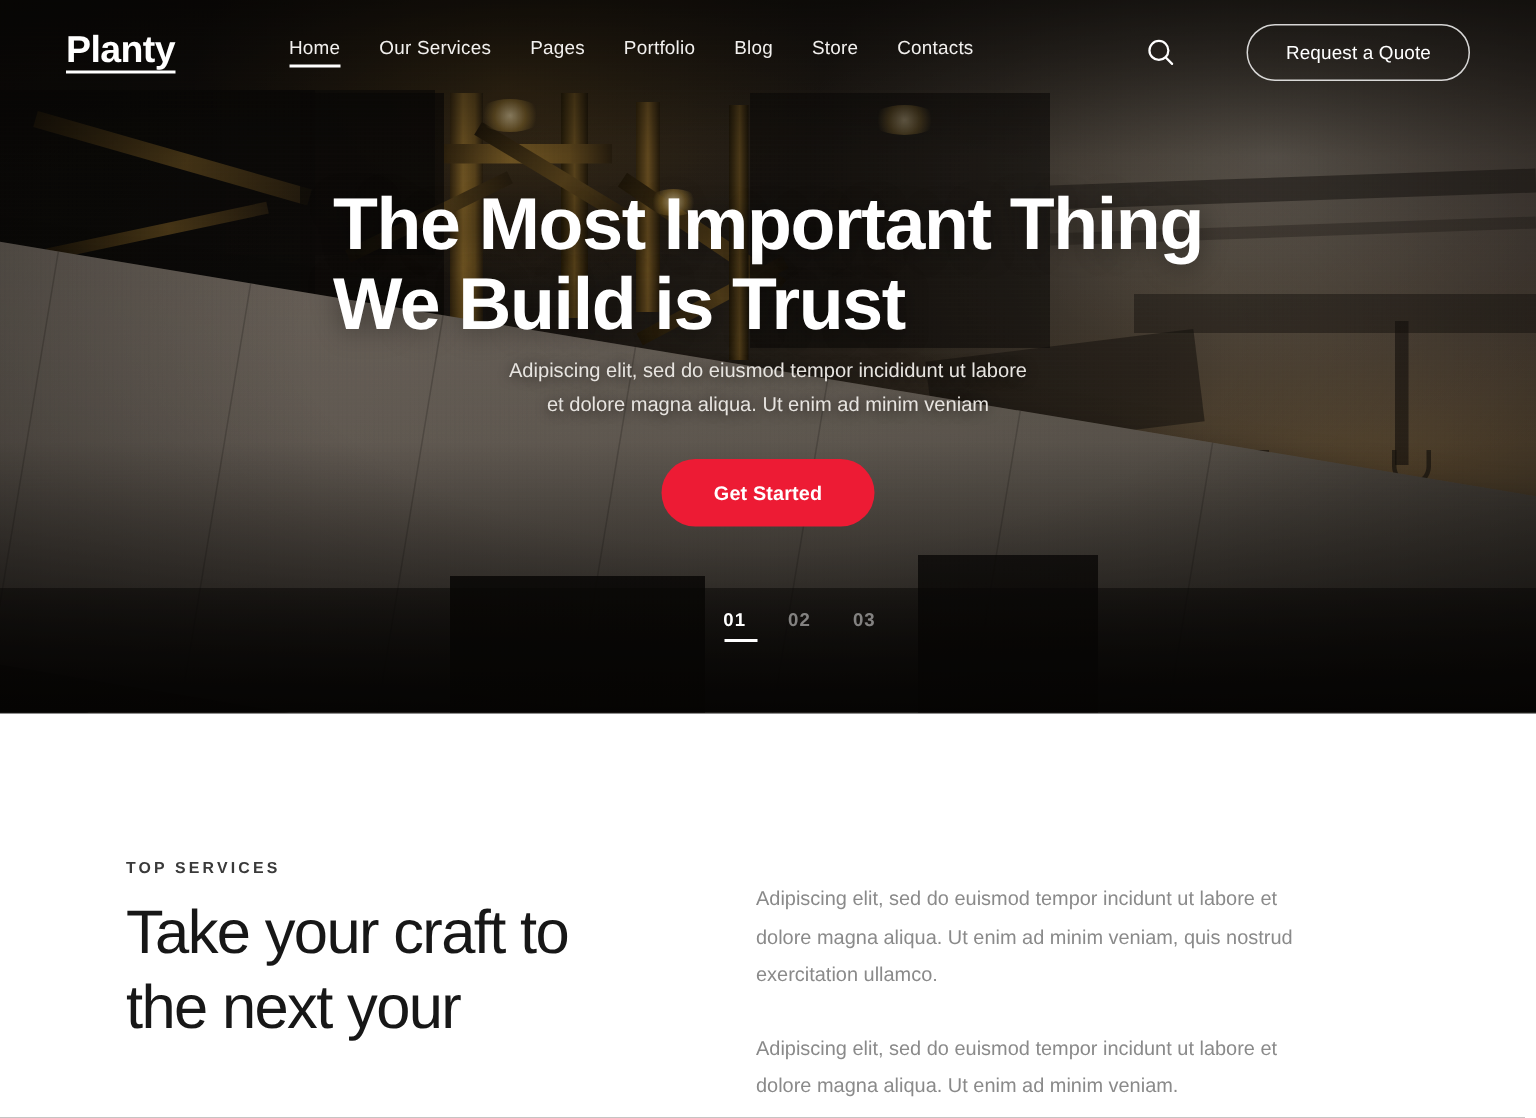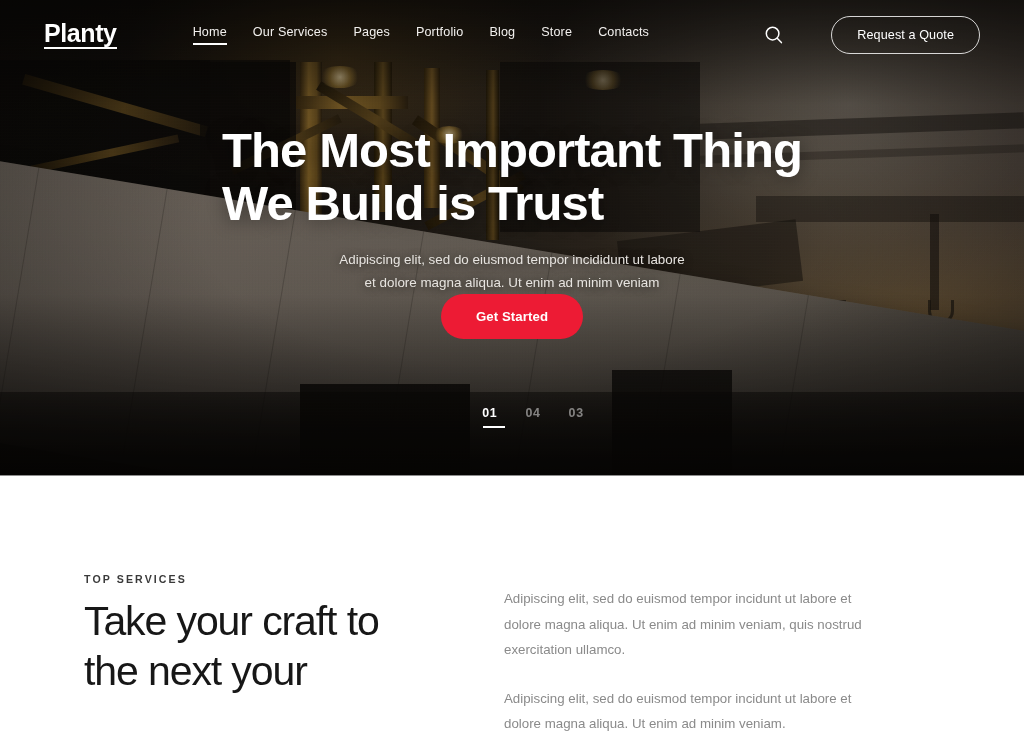--- a/index.html
+++ b/index.html
@@ -101,26 +101,26 @@
     position:absolute; left:0; top:0; width:100%; height:100%;
     display:flex; flex-direction:column; align-items:center;
     padding-top:124px; z-index:8;
   }
   .hero-title {
     color:#fff; font-size:49px; line-height:1.08; font-weight:700;
     text-align:left; letter-spacing:-.9px;
     text-shadow:0 2px 18px rgba(0,0,0,.42);
   }
   .hero-sub {
-    margin-top:18px; color:#e7e4e0; font-size:13.4px; line-height:1.72;
+    margin-top:5px; color:#e7e4e0; font-size:13.4px; line-height:1.72;
     text-align:center; max-width:350px;
     text-shadow:0 1px 8px rgba(0,0,0,.55);
   }
   .cta {
-    background:#ed1b34; color:#fff; border:none;
+    margin-top:25px; background:#ed1b34; color:#fff; border:none;
     border-radius:30px; padding:15px 35px; font-size:13.2px; font-weight:600;
     letter-spacing:.1px; cursor:pointer;
     font-family:"Liberation Sans", sans-serif;
   }
   .pager { position:absolute; left:0; bottom:47px; width:100%; display:flex; justify-content:center; gap:28px; z-index:8;padding-left:42px; }
   .pager-dot {
     position:relative; color:rgba(255,255,255,.48); font-size:12.4px;
     font-weight:700; letter-spacing:.7px; cursor:pointer; padding-bottom:8px;
   }
   .pager-dot.active { color:#fff; }
@@ -233,21 +233,21 @@
     </h1>
     <p class="hero-sub">
       <span>Adipiscing elit, sed do eiusmod tempor incididunt ut labore et</span>
       <span>dolore magna aliqua. Ut enim ad minim veniam</span>
     </p>
     <button class="cta">Get Started</button>
   </div>
 
   <div class="pager">
     <span class="pager-dot active">01</span>
-    <span class="pager-dot">04</span>
+    <span class="pager-dot">02</span>
     <span class="pager-dot">03</span>
   </div>
 </section>
 
 <section class="services">
   <div class="svc-left">
     <div class="eyebrow">TOP SERVICES</div>
     <h2 class="svc-title">
       <span>Take your craft to</span><br>
       <span>the next your</span>

